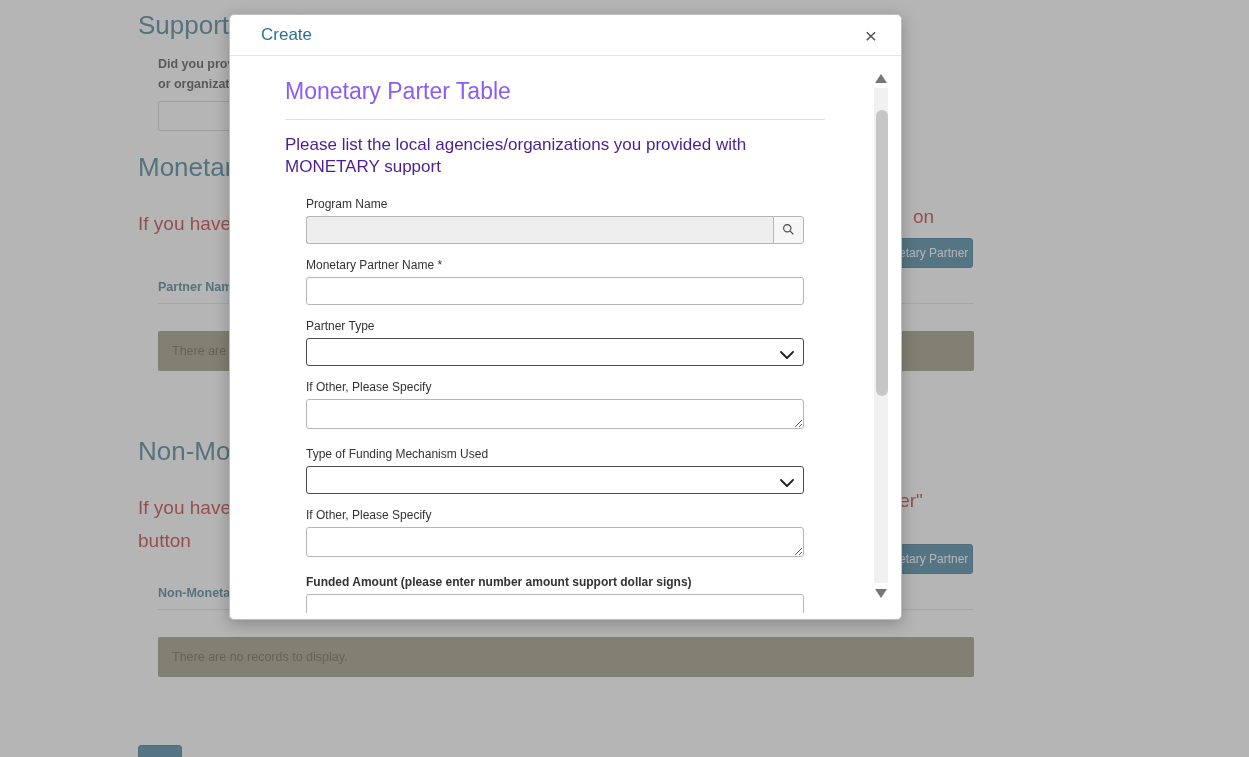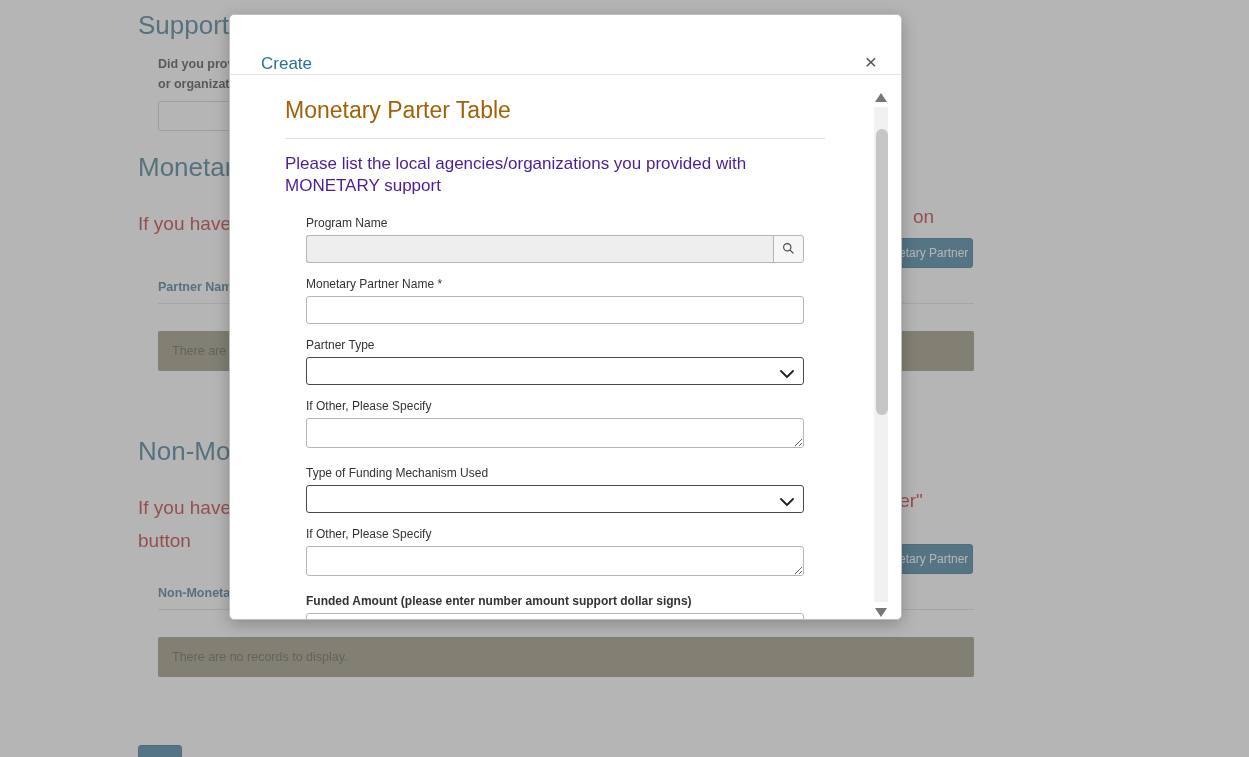--- a/index.html
+++ b/index.html
@@ -110,24 +110,24 @@
     width: 673px;
     height: 606px;
     background: #ffffff;
     border: 1px solid #bfbfbf;
     border-radius: 5px;
     box-shadow: 0 4px 16px rgba(0,0,0,0.25);
     overflow: hidden;
   }
 
   .modal-header {
-    height: 60px;
+    height: 41px;
     border-bottom: 1px solid #e4e4e4;
     display: flex;
-    align-items: flex-end;
+    align-items: center;
     justify-content: space-between;
     padding: 0 18px 0 31px;
   }
 
   .modal-title {
     color: #2a7196;
     font-size: 17px;
   }
 
   .modal-close {
@@ -151,21 +151,21 @@
     position: absolute;
     left: 0;
     top: 0;
     right: 0;
     bottom: 0;
     padding: 22px 70px 20px 55px;
     overflow: hidden;
   }
 
   .form-title {
-    color: #a16207;
+    color: #8b5cf6;
     font-size: 23px;
     font-weight: 400;
     margin: 0 0 10px 0;
     padding-bottom: 14px;
     border-bottom: 1px solid #e0e0e0;
     width: 540px;
   }
 
   .form-sub {
     color: #4c1d95;

